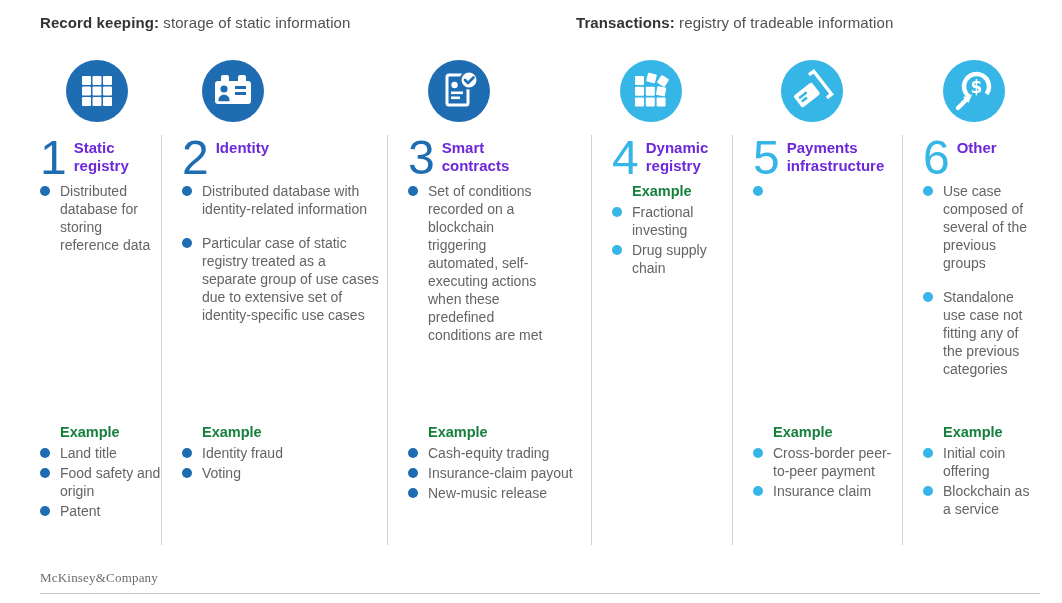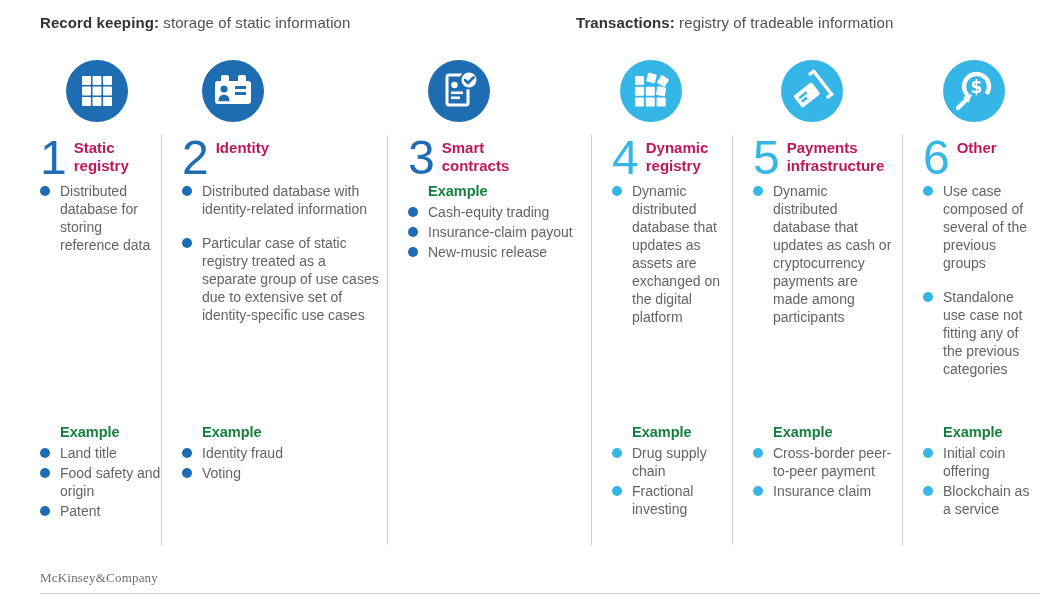--- a/index.html
+++ b/index.html
@@ -27,21 +27,21 @@
 
   .icon-circle{width:62px;height:62px;border-radius:50%;margin-left:20px;}
   .icon-circle.dark{background:#1E6CB2;color:#1E6CB2;}
   .icon-circle.light{background:#36B6E6;color:#36B6E6;}
   .icon-circle svg{display:block;width:62px;height:62px;}
 
   .num-title{display:flex;align-items:flex-start;margin-top:12px;}
   .num{font-size:48px;line-height:48px;font-weight:500;letter-spacing:-1px;}
   .col.dark .num{color:#1E6CB2;}
   .col.light .num{color:#36B6E6;}
-  .title{margin:5px 0 0 8px;font-size:15px;line-height:18px;font-weight:700;color:#be185d;max-width:92px;}
+  .title{margin:5px 0 0 8px;font-size:15px;line-height:18px;font-weight:700;color:#6d28d9;max-width:92px;}
 
   ul.desc,ul.ex-list{list-style:none;margin:0;padding:0;}
   ul.desc{height:241px;padding-right:8px;}
   li.bullet{display:flex;margin-bottom:16px;}
   .dot{width:10px;height:10px;border-radius:50%;flex-shrink:0;margin:4px 10px 0 0;}
   .col.dark .dot{background:#1E6CB2;}
   .col.light .dot{background:#36B6E6;}
   .bullet-text{font-size:14px;line-height:18px;color:#636466;}
 
   .ex-head{margin:0 0 3px 20px;font-size:14.5px;line-height:18px;font-weight:700;color:#15803d;}
@@ -162,20 +162,26 @@
           <rect x="23" y="31.5" width="12" height="2.6" fill="#fff"></rect>
             <rect x="23" y="36.5" width="9" height="2.6" fill="#fff"></rect>
           <circle cx="41" cy="20" r="8.5" fill="#fff" stroke="currentColor" stroke-width="2"></circle>
           <path d="M37 20l3 3 5.5-5.5" stroke="currentColor" stroke-width="2.6" fill="none" stroke-linecap="round" stroke-linejoin="round"></path>
         </svg>
       </div>
       <div class="num-title">
         <span class="num">3</span>
         <h3 class="title">Smart contracts</h3>
       </div>
+      <ul class="desc" style="padding-right:40px">
+        <li class="bullet">
+            <span class="dot"></span>
+            <span class="bullet-text">Set of conditions recorded on a blockchain triggering automated, self-executing actions when these predefined conditions are met</span>
+          </li>
+      </ul>
       <div class="example">
         <h4 class="ex-head">Example</h4>
         <ul class="ex-list">
           <li class="bullet">
               <span class="dot"></span>
               <span class="bullet-text">Cash-equity trading</span>
             </li>
           <li class="bullet">
               <span class="dot"></span>
               <span class="bullet-text">Insurance-claim payout</span>
@@ -203,36 +209,30 @@
           <rect x="27" y="13.5" width="9" height="9" rx="1" transform="rotate(14 31.5 18)"></rect>
           <rect x="38.5" y="16.5" width="9" height="9" rx="1" transform="rotate(32 43 21)"></rect>
           <rect x="36.6" y="26.8" width="9" height="9" rx="1" transform="rotate(10 41.1 31.3)"></rect>
         </g>
           </svg>
       </div>
       <div class="num-title">
         <span class="num">4</span>
         <h3 class="title">Dynamic registry</h3>
       </div>
-      <ul class="desc">
-        <li class="bullet">
-            <span class="dot"></span>
-            <span class="bullet-text">Dynamic distributed database that updates as assets are exchanged on the digital platform</span>
-          </li>
-      </ul>
-      <div class="example">
-        <h4 class="ex-head">Example</h4>
-        <ul class="ex-list">
+      <div class="example">
+        <h4 class="ex-head">Example</h4>
+        <ul class="ex-list">
+          <li class="bullet">
+              <span class="dot"></span>
+              <span class="bullet-text">Fractional investing</span>
+            </li>
           <li class="bullet">
               <span class="dot"></span>
               <span class="bullet-text">Drug supply chain</span>
-            </li>
-          <li class="bullet">
-              <span class="dot"></span>
-              <span class="bullet-text">Fractional investing</span>
             </li>
         </ul>
       </div>
     </section>
 
     <div class="vdiv"></div>
 
     <section class="col light w5 col-pad">
       <div class="icon-circle light" style="margin-left:28px">
         <svg viewBox="0 0 62 62" aria-hidden="true">
@@ -244,21 +244,20 @@
           </g>
         </svg>
       </div>
       <div class="num-title">
         <span class="num">5</span>
         <h3 class="title" style="max-width:100px">Payments infrastructure</h3>
       </div>
       <ul class="desc">
         <li class="bullet">
             <span class="dot"></span>
-            <span class="bullet-text">Dynamic distributed database that updates as cash or cryptocurrency payments are made among participants</span>
           </li>
       </ul>
       <div class="example">
         <h4 class="ex-head">Example</h4>
         <ul class="ex-list">
           <li class="bullet">
               <span class="dot"></span>
               <span class="bullet-text">Cross-border peer-to-peer payment</span>
             </li>
           <li class="bullet">

